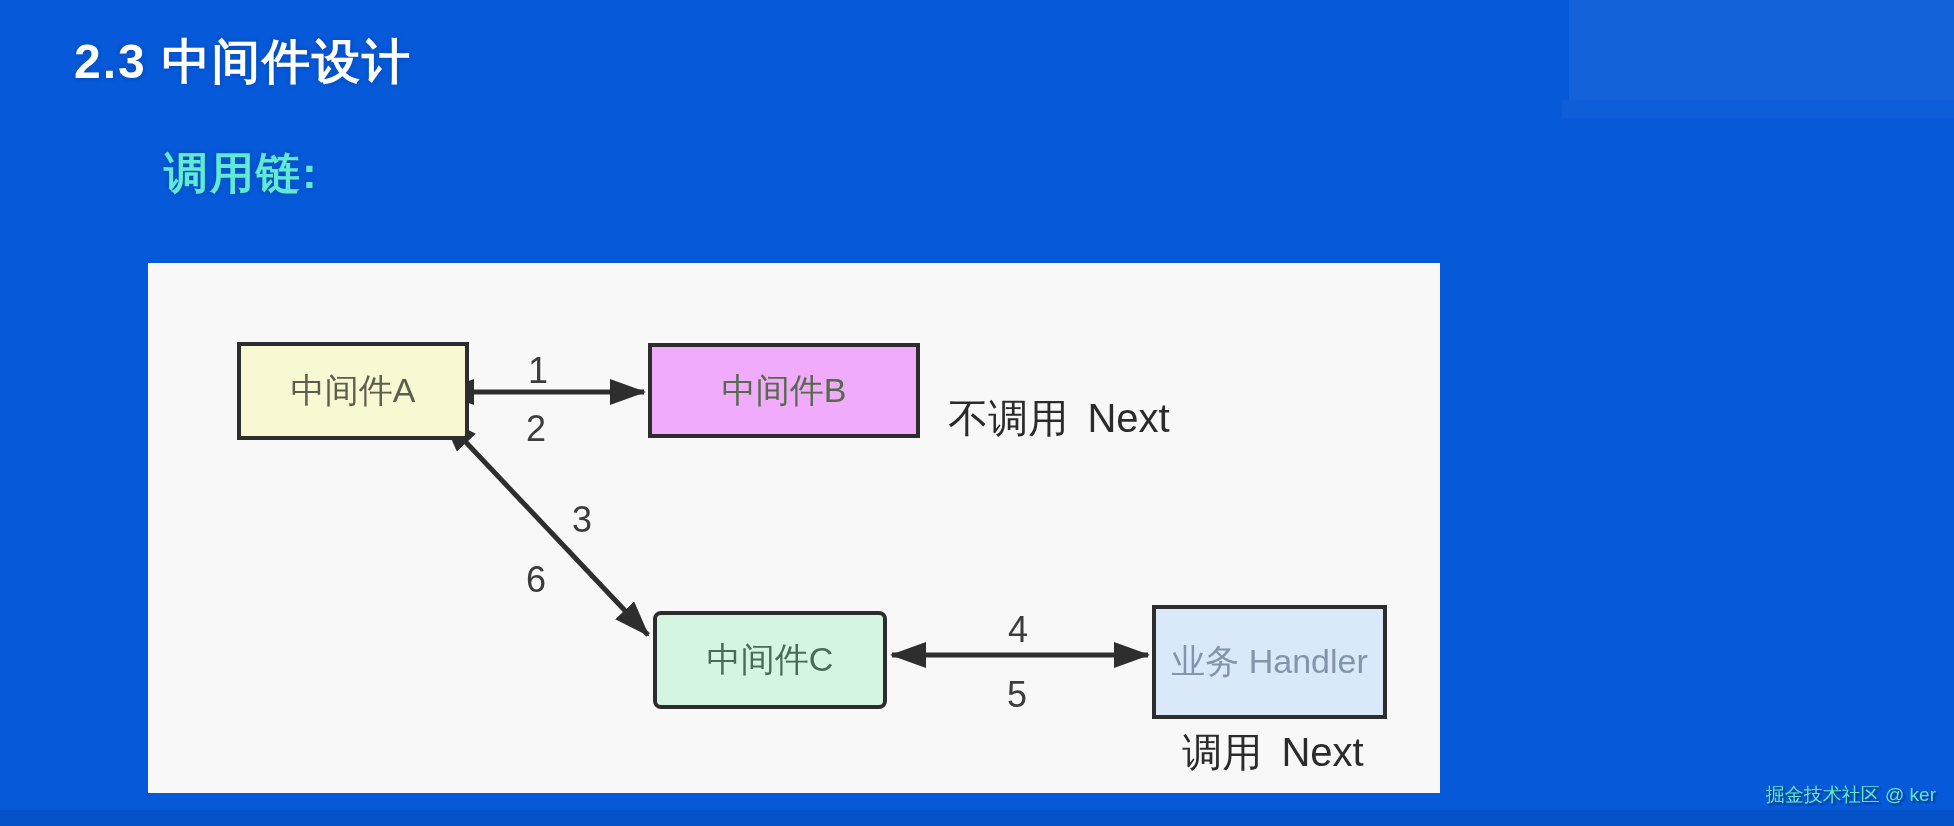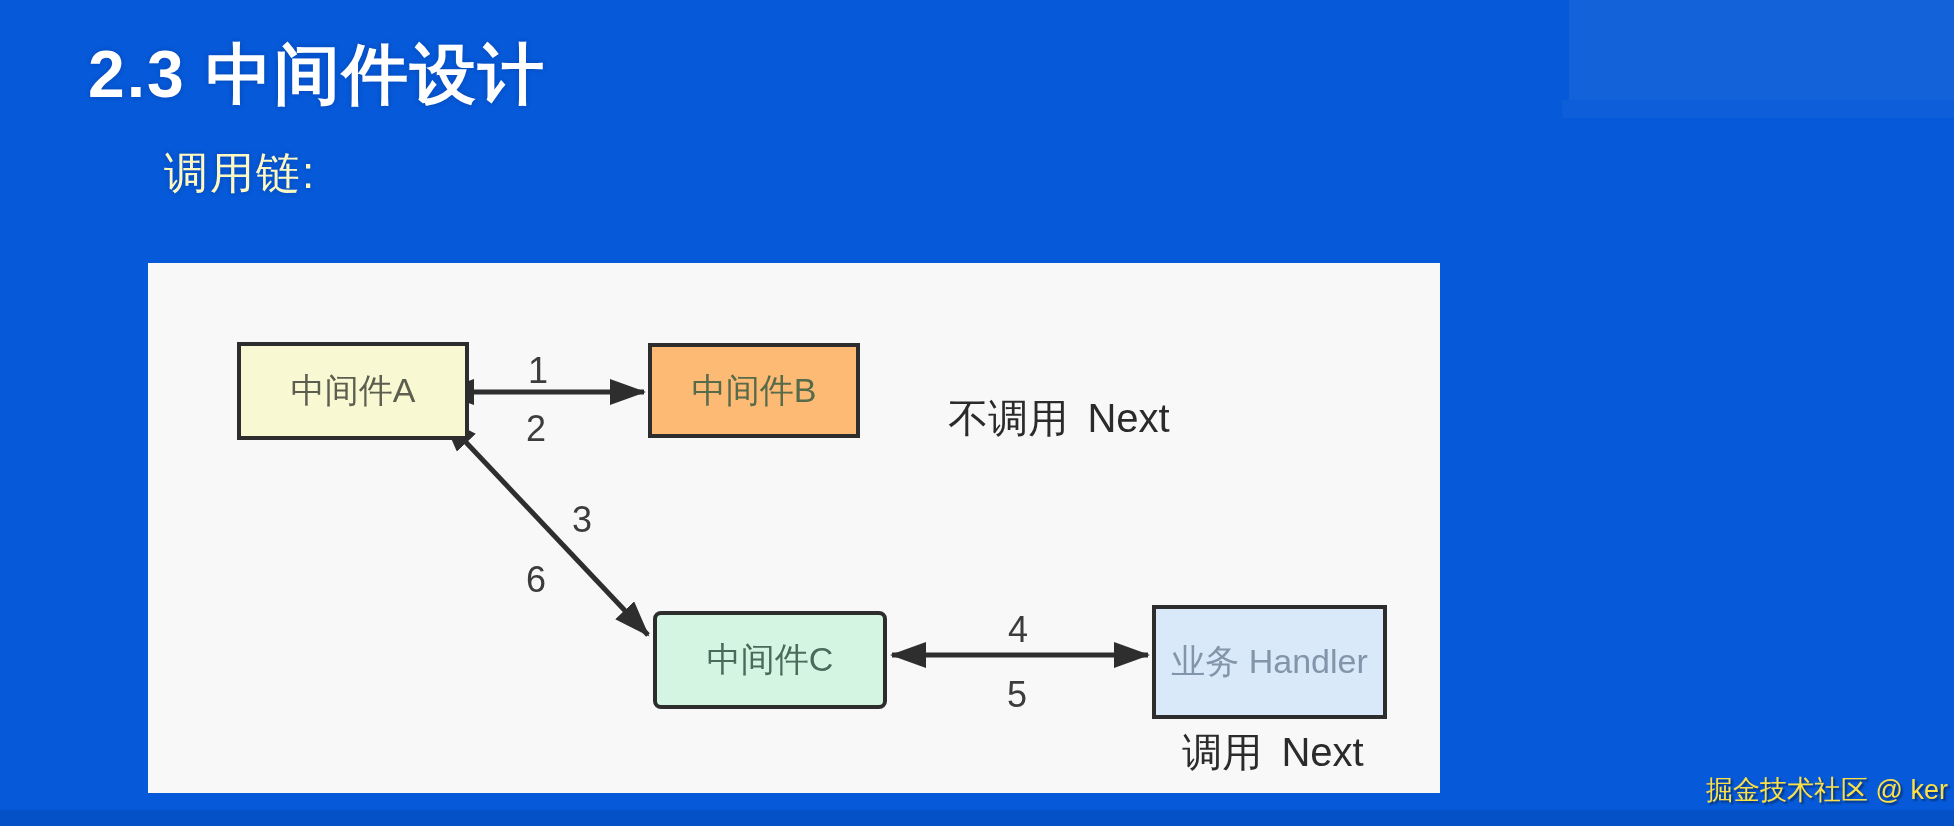--- a/index.html
+++ b/index.html
@@ -25,50 +25,49 @@
     background: rgba(255,255,255,0.035);
   }
   .bottom-strip {
     position: absolute; left: 0; bottom: 0;
     width: 100%; height: 16px;
     background: #0450c6;
   }
   .slide-title {
     position: absolute; left: 74px; top: 30px;
     color: #ffffff;
-    font-size: 66px; font-weight: bold;
+    font-size: 48px; font-weight: bold;
     letter-spacing: 2px;
     white-space: nowrap;
     text-shadow: 0 0 5px rgba(0,20,80,0.25);
-    margin-left: 14px;
   }
   .slide-subtitle {
     position: absolute; left: 164px; top: 144px;
-    color: #fef9c3;
-    font-size: 44px; font-weight: normal;
+    color: #5eead4;
+    font-size: 44px; font-weight: bold;
     letter-spacing: 2px;
     white-space: nowrap;
     text-shadow: 0 0 5px rgba(0,20,80,0.25);
   }
   .panel {
     position: absolute; left: 148px; top: 263px;
     width: 1292px; height: 530px;
     background: #f7f8f7;
   }
   .edges-svg { position: absolute; left: 0; top: 0; }
   .node {
     position: absolute;
     border: 4px solid #2d2d2d;
     display: flex; align-items: center; justify-content: center;
     font-size: 34px;
     box-sizing: border-box;
     white-space: nowrap;
   }
   .node-a { left: 54px;  top: 79px;  width: 232px; height: 98px; background: #f8f8d2; color: #5c5e4f; margin-left: 35px; }
-  .node-b { left: 500px; top: 80px;  width: 212px; height: 95px; background: #fdba74; color: #566b4a; }
+  .node-b { left: 500px; top: 80px;  width: 272px; height: 95px; background: #f0abfc; color: #566b4a; }
   .node-c { left: 505px; top: 348px; width: 234px; height: 98px; background: #d3f5e1; color: #4a6b59; border-radius: 8px; }
   .node-h { left: 1004px;top: 342px; width: 235px; height: 114px; background: #d9e9fa; color: #8395ab; }
   .edge-label {
     position: absolute;
     transform: translate(-50%, -50%);
     font-size: 36px; color: #3c3c3c;
     white-space: nowrap;
   }
   .lbl-1 { left: 390px; top: 108px; }
   .lbl-2 { left: 388px; top: 166px; }
@@ -80,23 +79,23 @@
     position: absolute;
     transform: translate(-50%, -50%);
     font-size: 40px; color: #2b2b2b;
     white-space: nowrap;
     word-spacing: 8px;
     text-align: right;
   }
   .anno-no-next { left: 911px;  top: 155px; }
   .anno-next    { left: 1125px; top: 489px; }
   .watermark {
-    position: absolute; right: 6px; bottom: 18px;
-    color: #fde047;
-    font-size: 27px;
+    position: absolute; right: 18px; bottom: 18px;
+    color: #5eead4;
+    font-size: 19px;
     white-space: nowrap;
     text-shadow: 2px 2px 2px rgba(0,0,0,0.45);
   }
 </style>
 </head>
 <body>
 
 <div class="slide">
 
   <div class="artifact-tr"></div>

